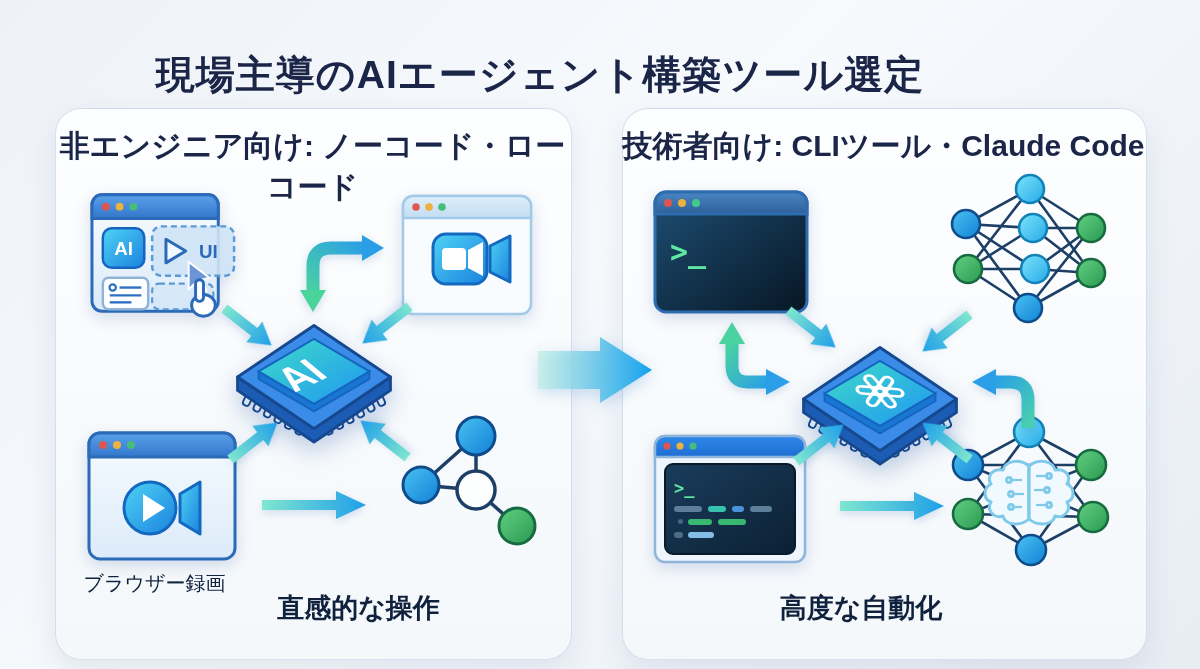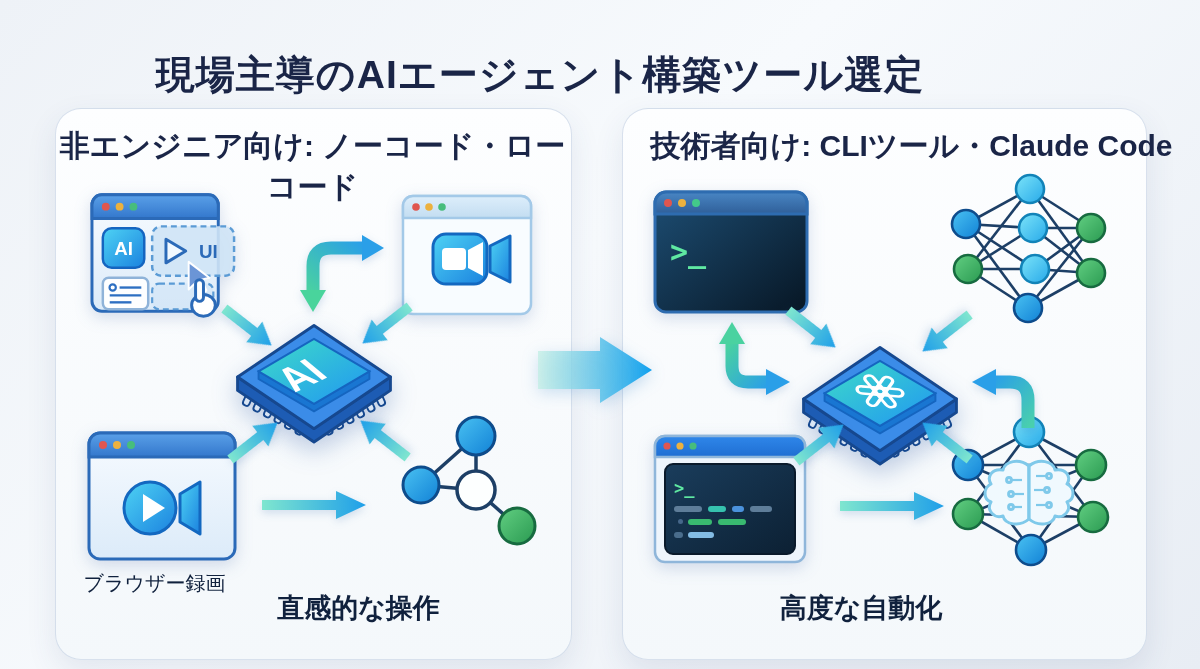--- a/index.html
+++ b/index.html
@@ -16,21 +16,21 @@
   .panel{
     top:108px;height:550px;border-radius:26px;
     background:linear-gradient(180deg,#fdfeff 0%,#f4f8fb 100%);
     border:1px solid rgba(185,200,222,.55);
     box-shadow:0 12px 30px rgba(45,70,115,.10);
   }
   .panel.left{left:55px;width:515px;}
   .panel.right{left:622px;width:523px;}
   .panel-header{top:126px;text-align:center;font-size:30px;font-weight:700;color:#1a2547;}
   .panel-header.left{left:55px;width:515px;}
-  .panel-header.right{left:650px;width:523px;}
+  .panel-header.right{left:622px;width:523px;}
   .panel-footer{top:590px;text-align:center;font-size:27px;font-weight:700;color:#10213d;}
   .panel-footer.left{left:55px;width:607px;}
   .panel-footer.right{left:622px;width:478px;}
   .caption{left:52px;top:570px;width:205px;text-align:center;font-size:20px;font-weight:400;color:#10213d;}
   .win{filter:drop-shadow(0 5px 8px rgba(40,80,150,.18));}
   .chipfx{filter:drop-shadow(0 9px 12px rgba(20,70,150,.26));}
   .arrowfx{filter:drop-shadow(0 3px 4px rgba(30,90,160,.18));}
   svg{display:block;}
   svg text{font-family:"Liberation Sans","DejaVu Sans",sans-serif;}
   svg text.mono{font-family:"DejaVu Sans Mono","Liberation Mono",monospace;}

